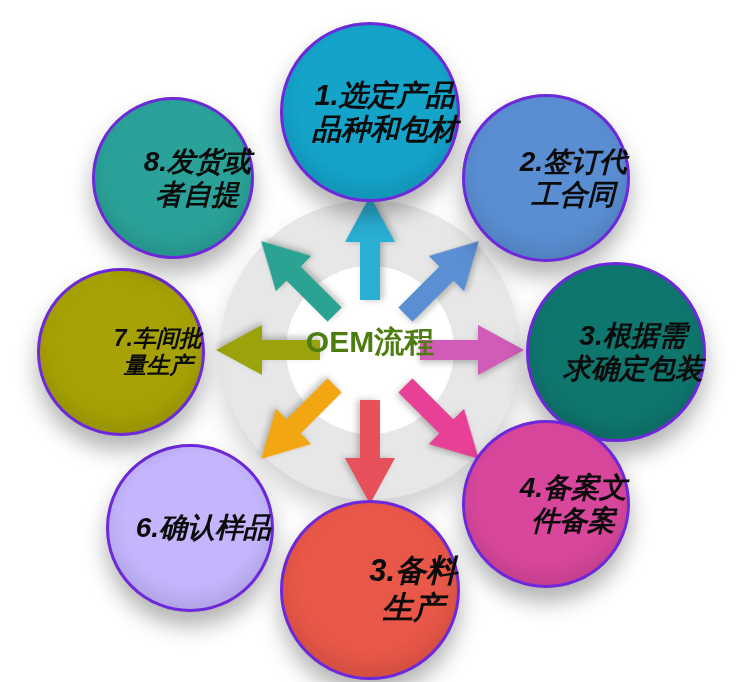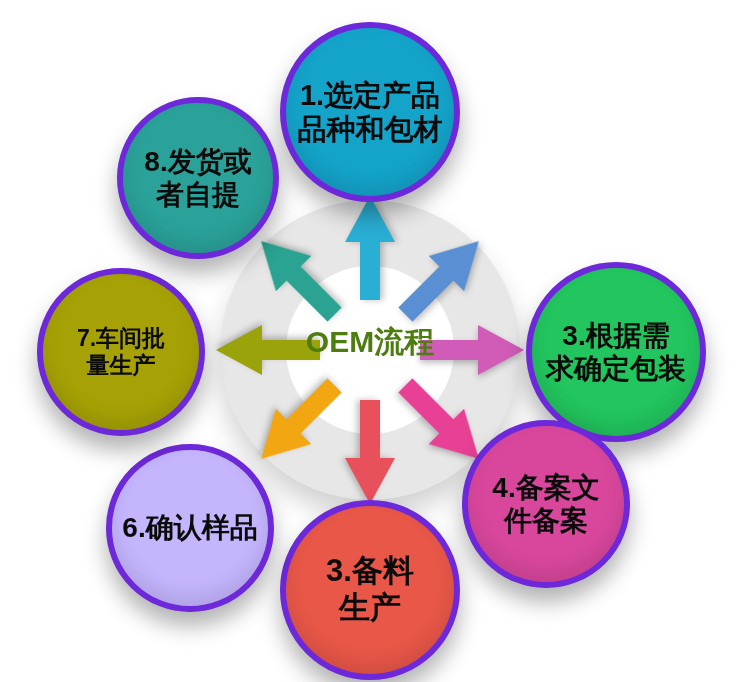--- a/index.html
+++ b/index.html
@@ -74,44 +74,45 @@
   .rot-down-right { transform: rotate(45deg); }
   .rot-down       { transform: rotate(90deg); }
   .rot-down-left  { transform: rotate(135deg); }
   .rot-left       { transform: rotate(180deg); }
   .rot-up-left    { transform: rotate(-135deg); }
 
   
   .step {
     position: absolute;
     border-radius: 50%;
-    border: 6px solid #6d28d9;
+    border: 3px solid #6d28d9;
     box-sizing: border-box;
     box-shadow: 0 14px 22px rgba(0,0,0,0.30), inset 0 -10px 18px rgba(0,0,0,0.10);
     display: flex;
     align-items: center;
-    justify-content: center;
+    justify-content: flex-end;
     text-align: center;
     z-index: 5;
+    font-style: italic;
   }
   .step-label {
     white-space: pre-line;
     font-weight: bold;
     color: #0b0b0b;
     line-height: 1.18;
   }
 
   .step-1 { left: 280px; top: 22px;  width: 180px; height: 180px; font-size: 29px; }
   .step-2 { left: 462px; top: 94px;  width: 168px; height: 168px; font-size: 28px; }
   .step-3 { left: 526px; top: 262px; width: 180px; height: 180px; font-size: 28px; }
   .step-4 { left: 462px; top: 420px; width: 168px; height: 168px; font-size: 28px; }
   .step-5 { left: 280px; top: 500px; width: 180px; height: 180px; font-size: 31px; }
   .step-6 { left: 106px; top: 444px; width: 168px; height: 168px; font-size: 28px; }
   .step-7 { left: 37px;  top: 268px; width: 168px; height: 168px; font-size: 23px; }
-  .step-8 { left: 117px; top: 97px;  width: 162px; height: 162px; font-size: 28px; }
+  .step-8 { left: 92px; top: 97px;  width: 162px; height: 162px; font-size: 28px; }
 </style>
 </head>
 <body>
 
 <div class="canvas">
 
   <div class="hub-ring"></div>
   <div class="hub-inner"></div>
 
   <div class="arrow-wrap rot-up">
@@ -154,21 +155,25 @@
         <polygon points="0,21 58,21 58,6 104,31 58,56 58,41 0,41" fill="#2aa392"></polygon>
       </svg>
   </div>
 
   <div class="hub-label">OEM流程</div>
 
   <div class="step step-1" style="background-color: rgb(20, 163, 201);">
     <span class="step-label">1.选定产品
 品种和包材</span>
   </div>
-  <div class="step step-3" style="background-color: #22c55e;">
+  <div class="step step-2" style="background-color: rgb(90, 142, 210);">
+    <span class="step-label">2.签订代
+工合同</span>
+  </div>
+  <div class="step step-3" style="background-color: #0f766e;">
     <span class="step-label">3.根据需
 求确定包装</span>
   </div>
   <div class="step step-4" style="background-color: rgb(216, 71, 156);">
     <span class="step-label">4.备案文
 件备案</span>
   </div>
   <div class="step step-5" style="background-color: rgb(232, 87, 72);">
     <span class="step-label">3.备料
 生产</span>

